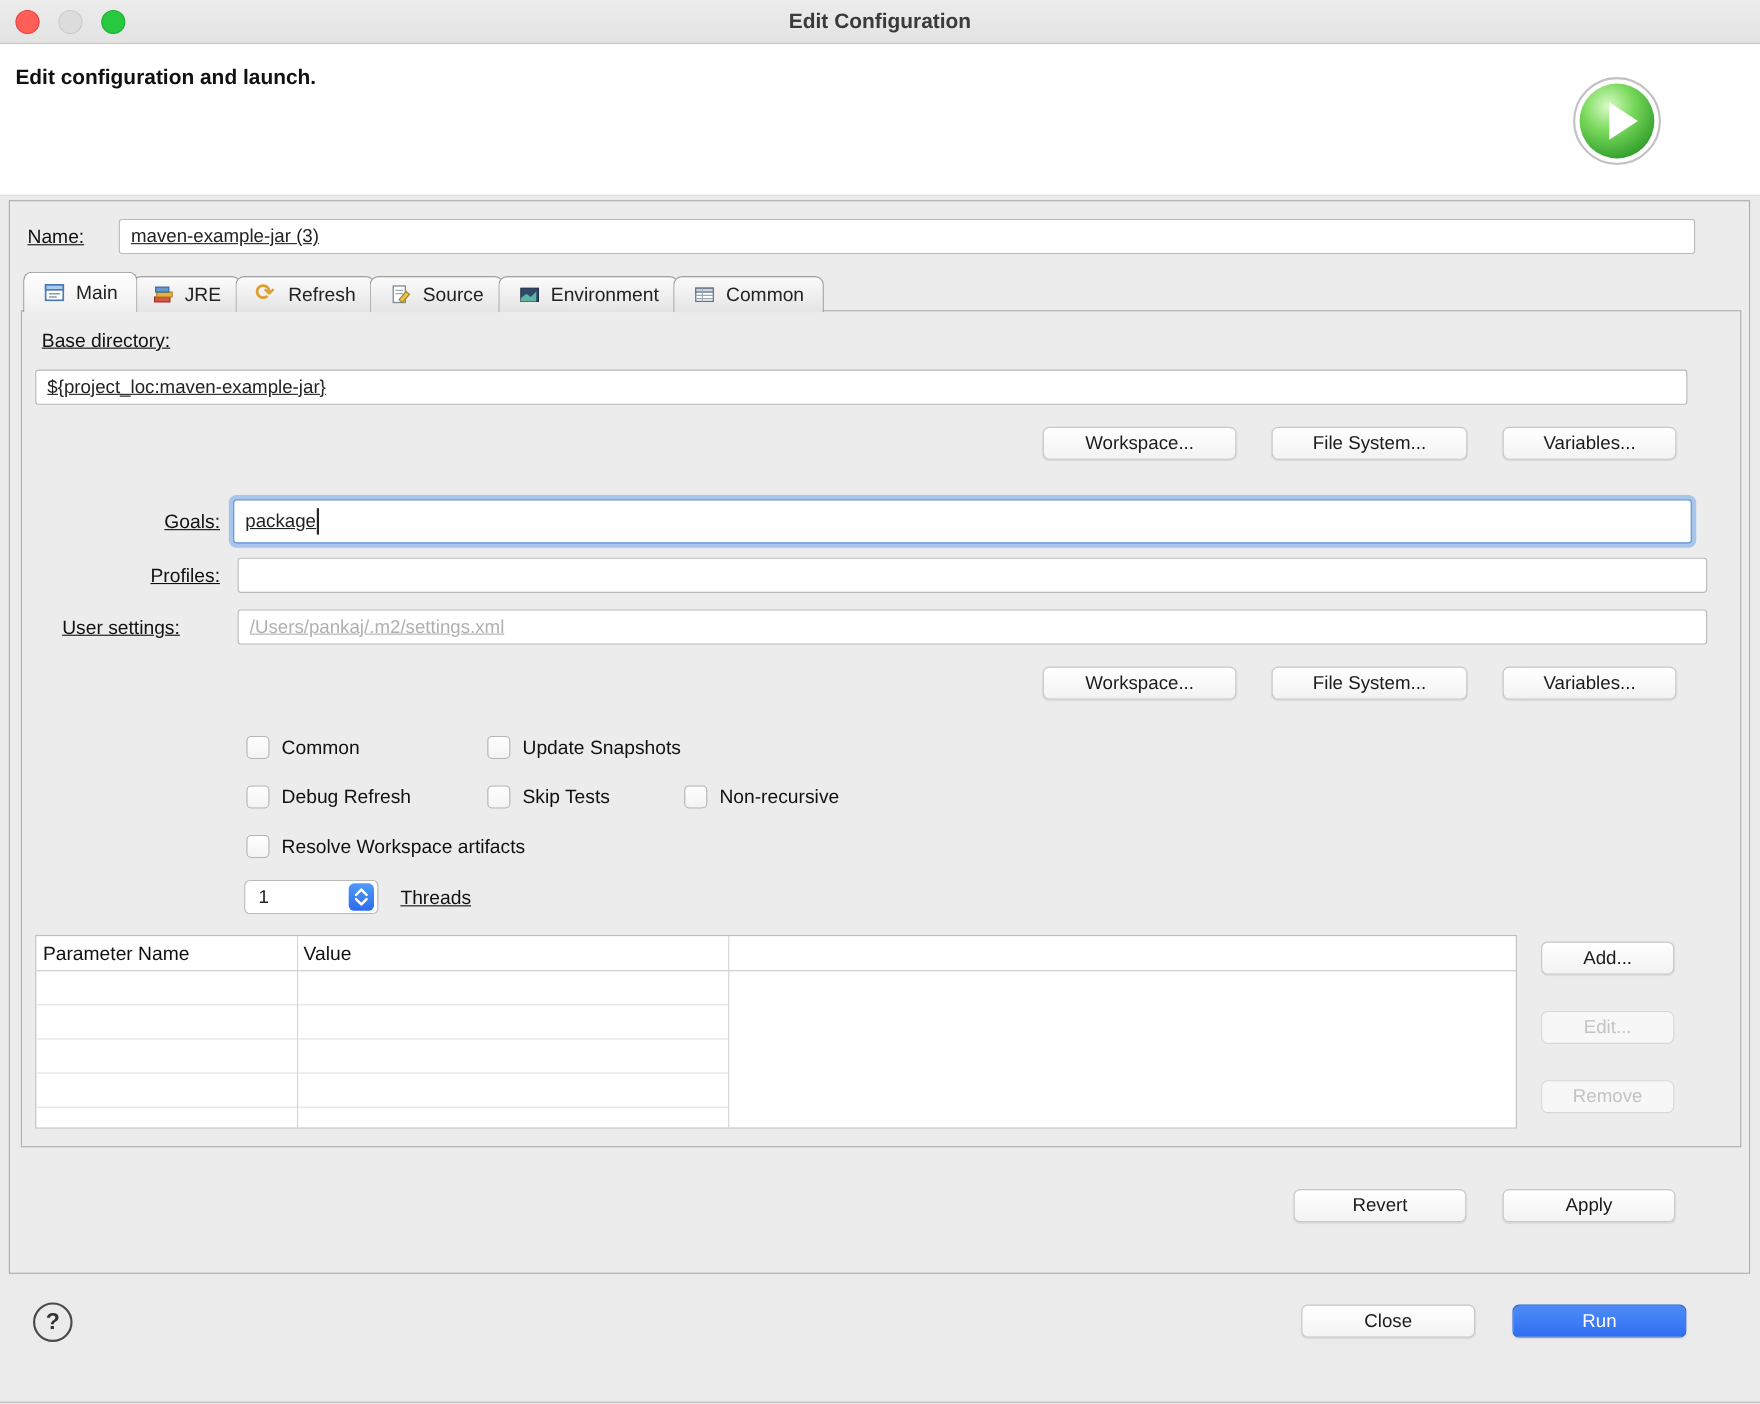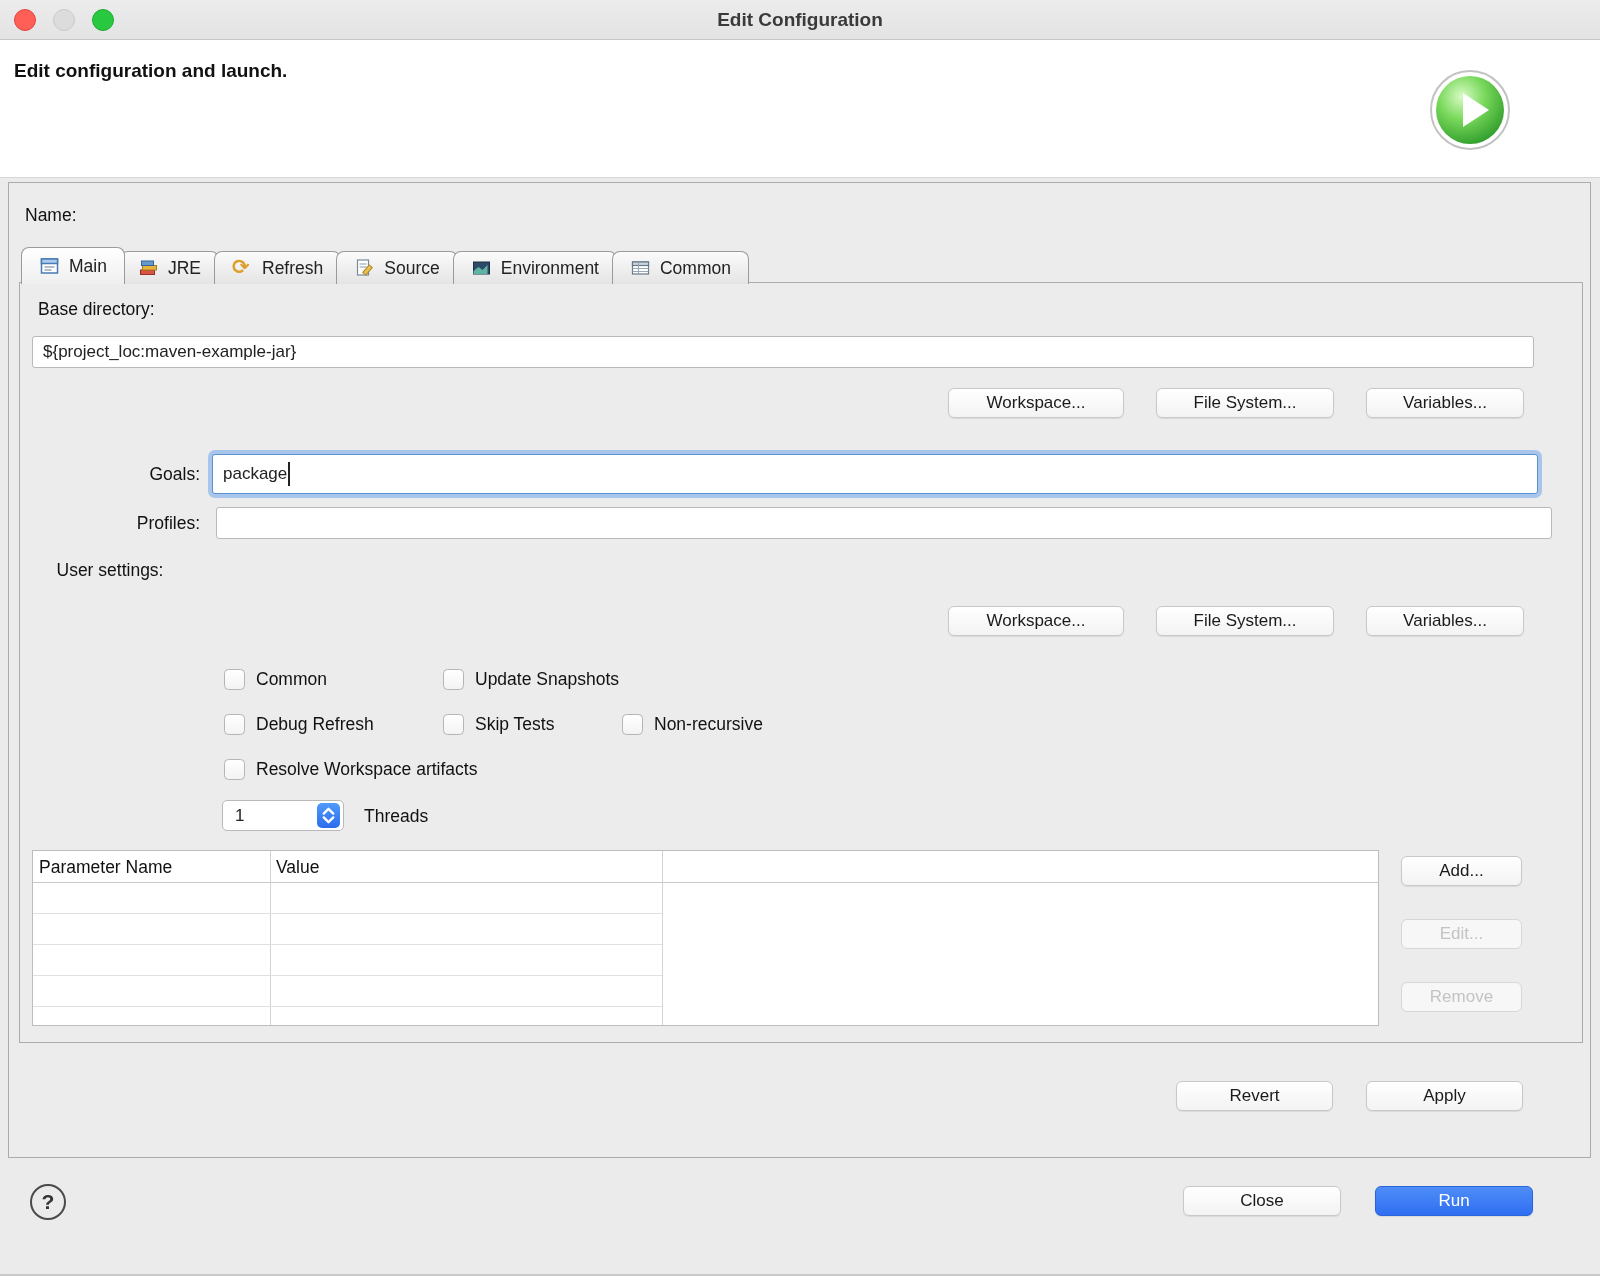--- a/index.html
+++ b/index.html
@@ -1,18 +1,18 @@
 <!DOCTYPE html>
 <html><head>
 <meta charset="utf-8">
 <style>
   * { margin:0; padding:0; box-sizing:border-box; }
   html,body { width:1600px; height:1276px; }
   body { font-family:"Liberation Sans","DejaVu Sans",sans-serif; background:#ebebeb; position:relative; overflow:hidden; }
-  .abs { position:absolute; }
+  .abs { position:absolute;text-decoration:underline; }
 
   
   .titlebar { position:absolute; left:0; top:0; width:1600px; height:40px;
     background:linear-gradient(#ececec,#e3e3e3); border-bottom:1px solid #c6c6c6; }
   .title { position:absolute; left:0; top:0; width:100%; height:40px; line-height:40px;
     text-align:center; font-size:19px; font-weight:600; color:#3a3a3a; }
   .light { position:absolute; top:9px; width:22px; height:22px; border-radius:50%; }
   .light.red { left:14px; background:#ff5f57; border:1px solid #e0443e; }
   .light.gray { left:53px; background:#dcdcdc; border:1px solid #cacaca; }
   .light.green { left:92px; background:#28c840; border:1px solid #1ead33; }
@@ -106,20 +106,23 @@
         <circle cx="42" cy="42" r="39" fill="#ffffff" stroke="#c2c2c2" stroke-width="2"></circle>
         <circle cx="42" cy="42" r="34" fill="url(#pg)"></circle>
         <polygon points="35,25 61,42 35,59" fill="#ffffff"></polygon>
       </svg>
     </div>
   </div>
 
   <div class="panel">
 
     <div class="abs label" style="left:16px; top:22px;">Name:</div>
+    <div class="abs input" style="left:99px; top:16px; width:1433px; height:32px;">
+      <span>maven-example-jar (3)</span>
+    </div>
 
     <div class="tabbar">
       <div class="tab selected">
         <span class="ticon">
           <svg viewBox="0 0 20 20" width="21" height="20">
               <rect x="2" y="3" width="16" height="14" fill="#ffffff" stroke="#4a7ab5" stroke-width="1.5"></rect>
               <rect x="2" y="3" width="16" height="4.5" fill="#a9cdef" stroke="#4a7ab5" stroke-width="1.5"></rect>
               <line x1="5" y1="11" x2="15" y2="11" stroke="#8899aa" stroke-width="1.3"></line>
               <line x1="5" y1="14" x2="12" y2="14" stroke="#8899aa" stroke-width="1.3"></line>
             </svg>
@@ -190,20 +193,23 @@
         <span>package</span>
           <span class="caret"></span>
       </div>
 
       <div class="abs label rlabel" style="left:0px; top:230px; width:180px;">Profiles:</div>
       <div class="abs input" style="left:196px; top:224px; width:1336px; height:32px;">
         <span></span>
       </div>
 
       <div class="abs label rlabel" style="left:0px; top:277px; width:180px;text-align:center;">User settings:</div>
+      <div class="abs input placeholder" style="left:196px; top:271px; width:1336px; height:32px;">
+        <span>/Users/pankaj/.m2/settings.xml</span>
+      </div>
 
       <div class="btn" style="left:928px; top:323px; width:176px;">Workspace...</div>
       <div class="btn" style="left:1136px; top:323px; width:178px;">File System...</div>
       <div class="btn" style="left:1346px; top:323px; width:158px;">Variables...</div>
 
       <span class="checkbox" style="left:204px; top:386px;"></span>
       <span class="cb-label" style="left:236px; top:386px;">Common</span>
       <span class="checkbox" style="left:423px; top:386px;"></span>
       <span class="cb-label" style="left:455px; top:386px;">Update Snapshots</span>
 

